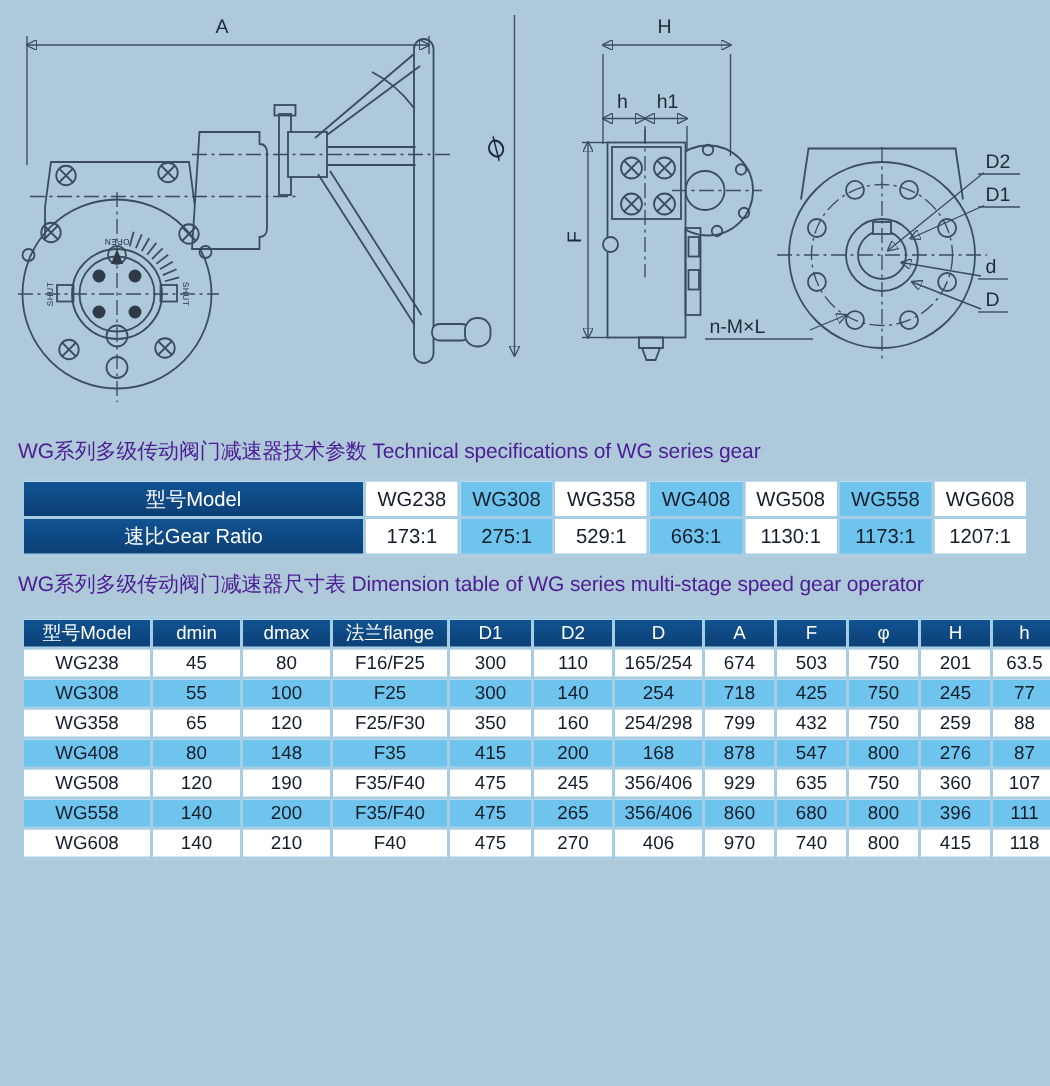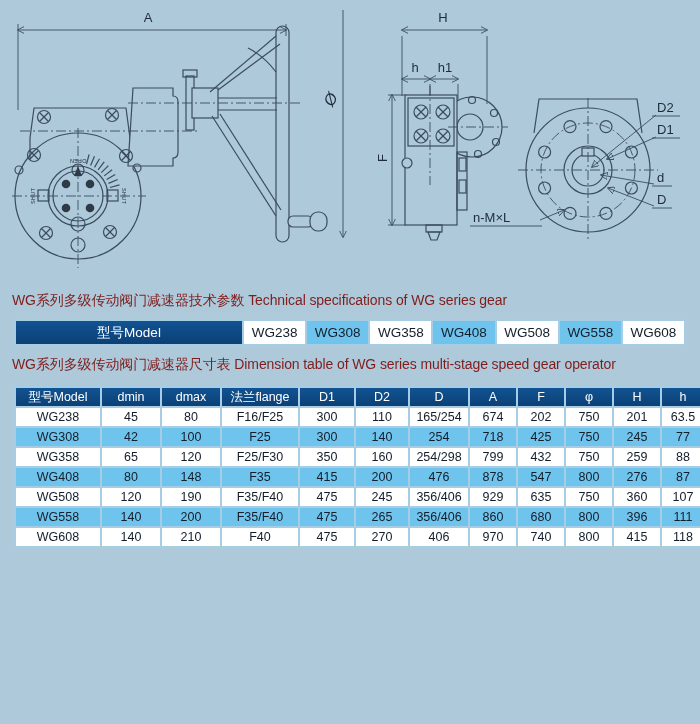--- a/index.html
+++ b/index.html
@@ -18,21 +18,21 @@
   .drawings .cl{stroke-dasharray:10 3 2 3;stroke-width:0.9;}
   .drawings .dim{stroke-width:0.9;}
   .drawings text{fill:#1d2b3a;stroke:none;font-family:"Liberation Sans",sans-serif;}
   .dimlabel{font-size:13px;}
   .tinylabel{font-size:5.5px;letter-spacing:0.3px;}
   .phi{font-size:16px;font-style:italic;}
 
   .section-heading{
     margin:10px 0 10px 12px;
     font-size:14px;line-height:17px;
-    color:#7f1d1d;letter-spacing:-0.1px;
+    color:#4c1d95;letter-spacing:-0.1px;
   }
   .section-heading.second{margin-bottom:13px;}
 
   table.tbl{
     border-collapse:collapse;table-layout:fixed;
     width:672px;margin:0 14px;
     background:#e5e5e5;
   }
   .tbl td{
     border:2px solid #a6cde3;
@@ -296,20 +296,30 @@
       <tr>
         <td class="rowhead">型号Model</td>
         <td>WG238</td>
         <td class="alt">WG308</td>
         <td>WG358</td>
         <td class="alt">WG408</td>
         <td>WG508</td>
         <td class="alt">WG558</td>
         <td>WG608</td>
       </tr>
+      <tr>
+        <td class="rowhead">速比Gear Ratio</td>
+        <td>173:1</td>
+        <td class="alt">275:1</td>
+        <td>529:1</td>
+        <td class="alt">663:1</td>
+        <td>1130:1</td>
+        <td class="alt">1173:1</td>
+        <td>1207:1</td>
+      </tr>
     </tbody>
 </table>
 
 <div class="section-heading second">WG系列多级传动阀门减速器尺寸表 Dimension table of WG series multi-stage speed gear operator</div>
 
 <table class="tbl t2">
   <tbody>
       <tr class="head">
         <td>型号Model</td>
         <td>dmin</td>
@@ -327,29 +337,29 @@
       </tr>
       <tr>
         <td>WG238</td>
         <td>45</td>
         <td>80</td>
         <td>F16/F25</td>
         <td>300</td>
         <td>110</td>
         <td>165/254</td>
         <td>674</td>
-        <td>202</td>
+        <td>503</td>
         <td>750</td>
         <td>201</td>
         <td>63.5</td>
         <td>63</td>
       </tr>
       <tr class="altrow">
         <td>WG308</td>
-        <td>42</td>
+        <td>55</td>
         <td>100</td>
         <td>F25</td>
         <td>300</td>
         <td>140</td>
         <td>254</td>
         <td>718</td>
         <td>425</td>
         <td>750</td>
         <td>245</td>
         <td>77</td>
@@ -370,21 +380,21 @@
         <td>88</td>
         <td>90</td>
       </tr>
       <tr class="altrow">
         <td>WG408</td>
         <td>80</td>
         <td>148</td>
         <td>F35</td>
         <td>415</td>
         <td>200</td>
-        <td>476</td>
+        <td>168</td>
         <td>878</td>
         <td>547</td>
         <td>800</td>
         <td>276</td>
         <td>87</td>
         <td>87</td>
       </tr>
       <tr>
         <td>WG508</td>
         <td>120</td>

